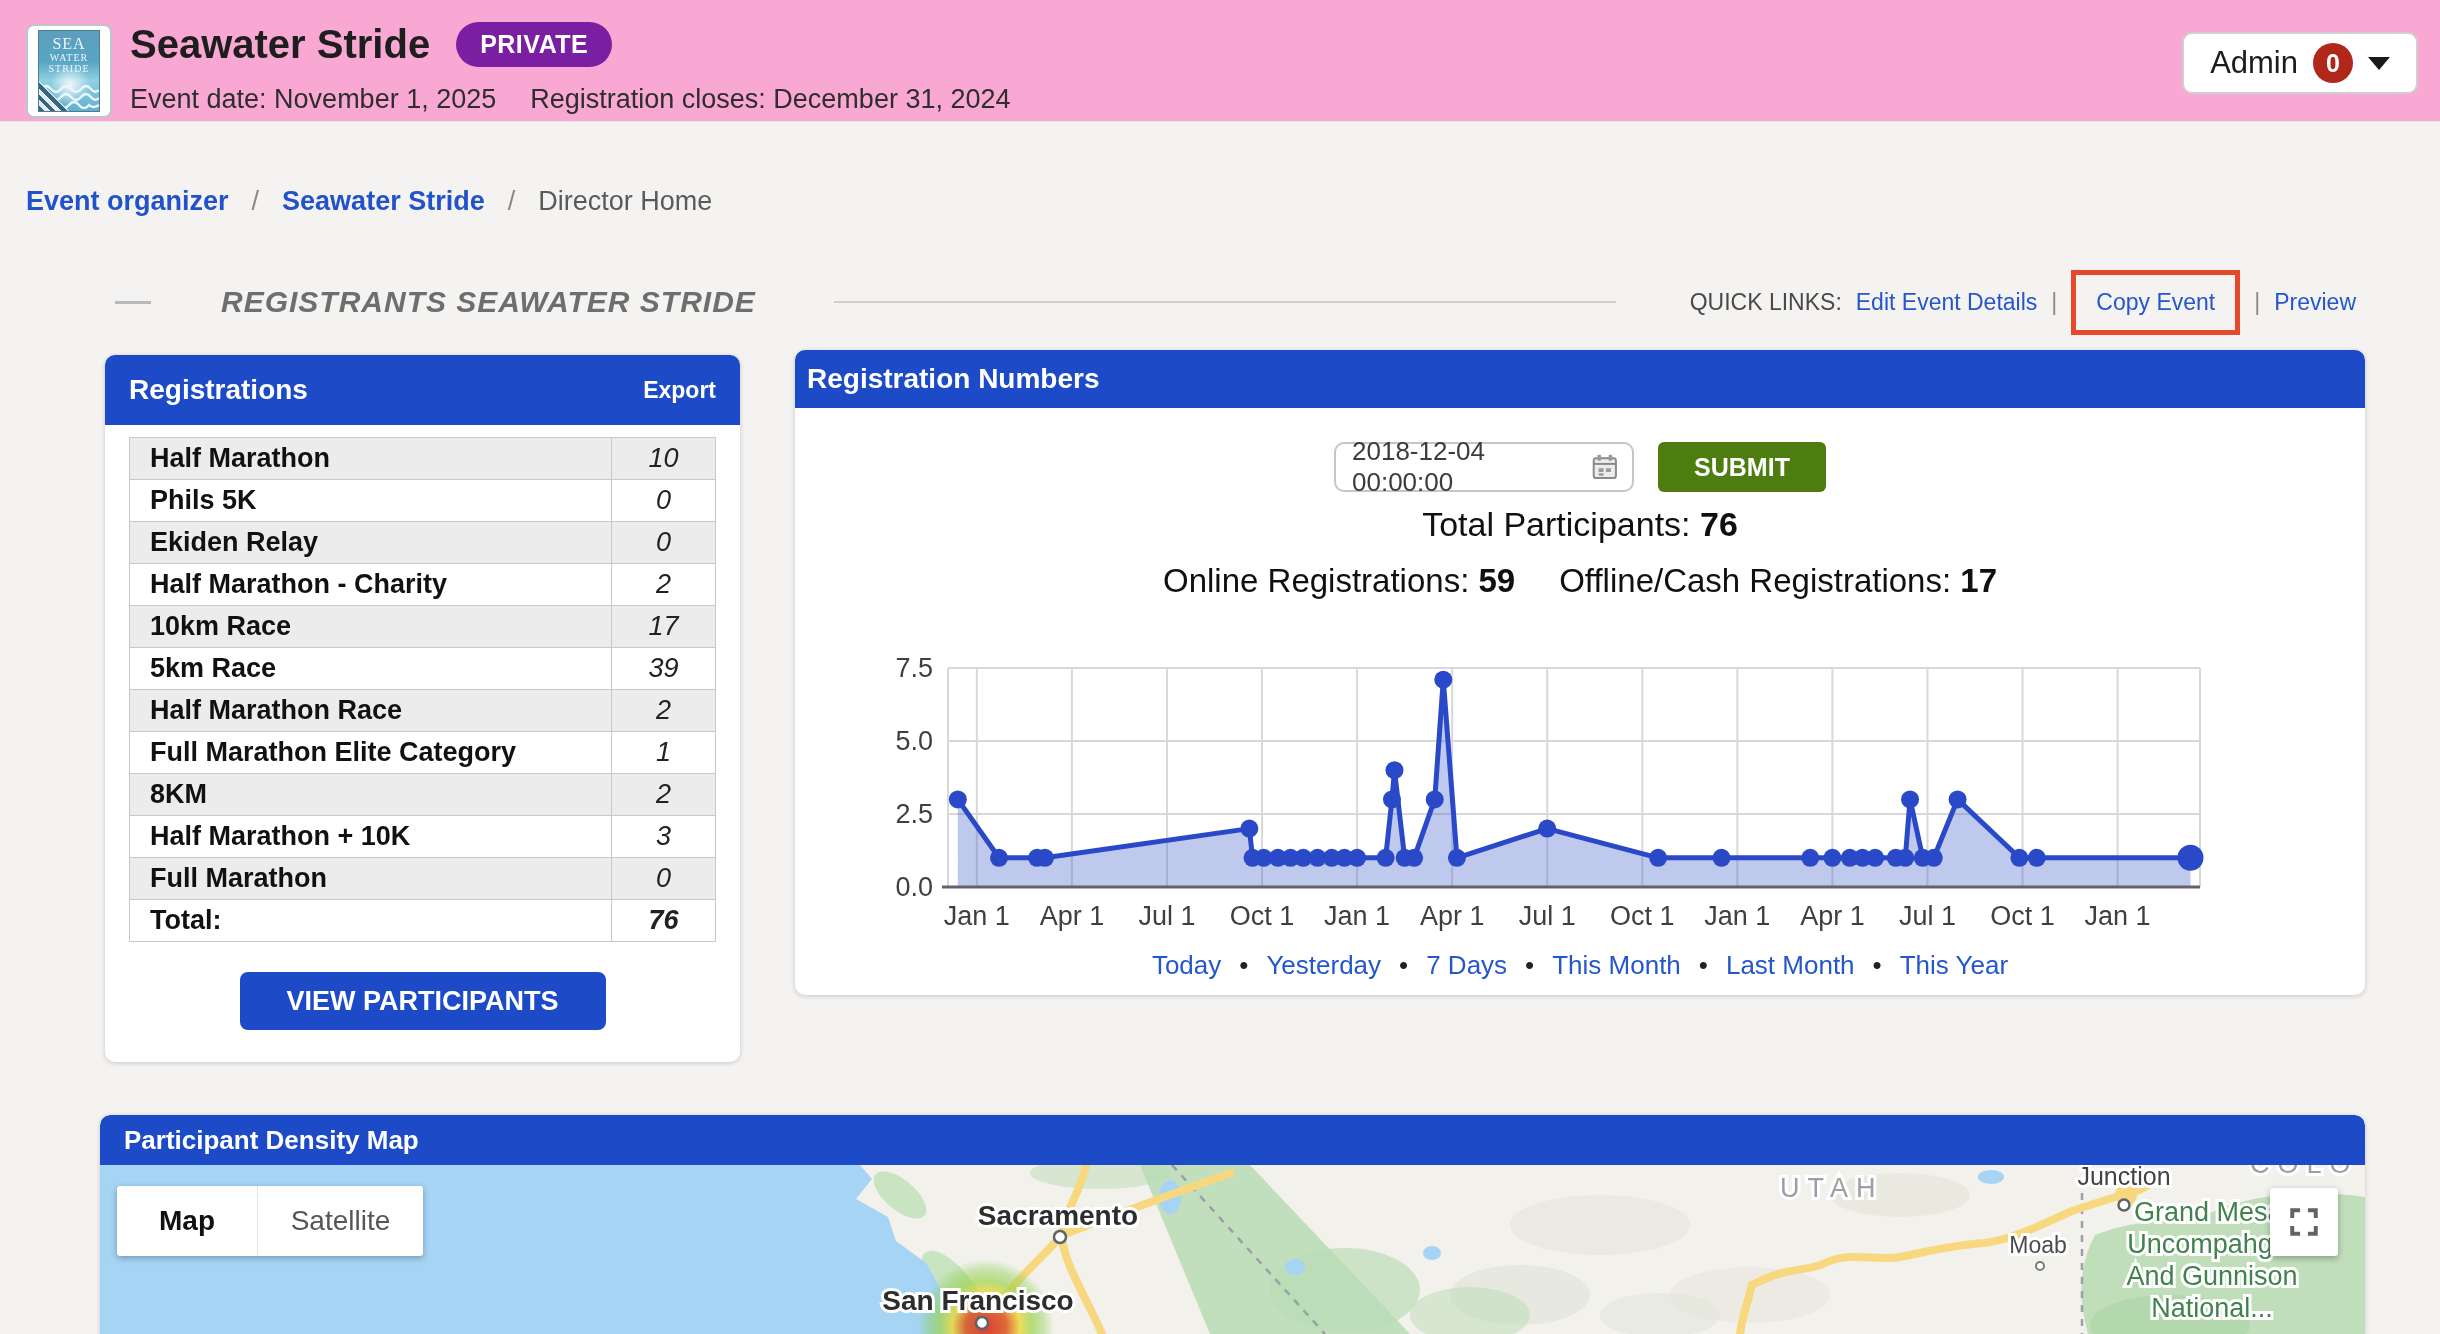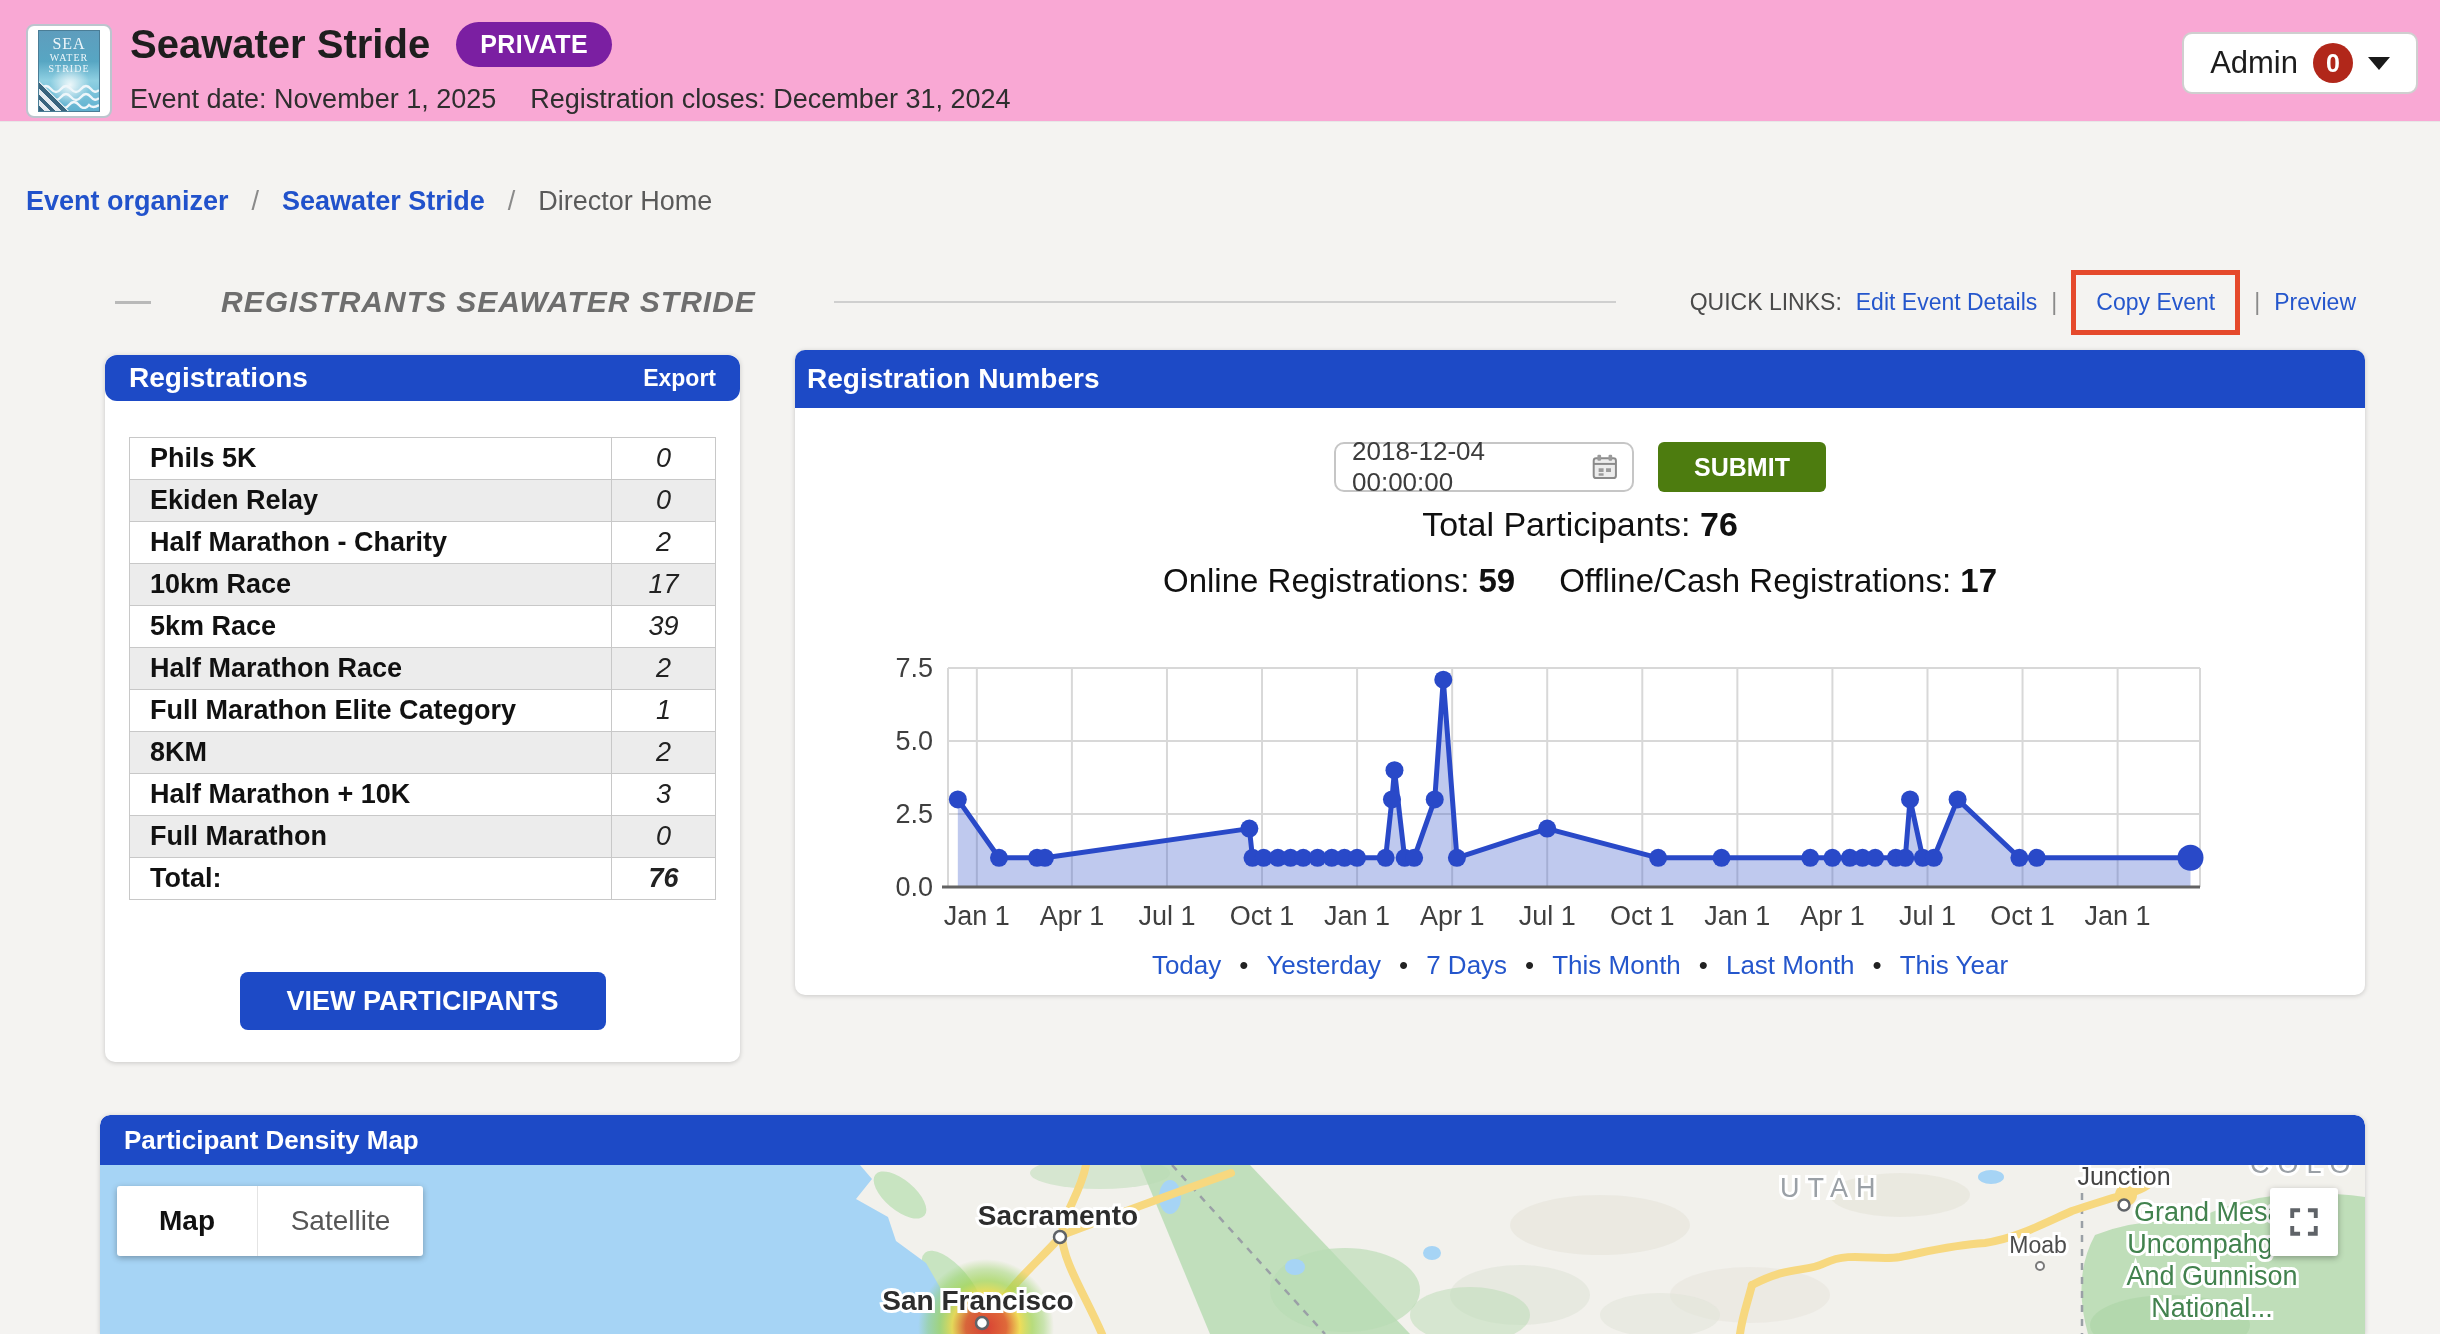--- a/index.html
+++ b/index.html
@@ -48,21 +48,21 @@
   .quick .pipe{color:#8a8a8a;}
   .redbox{border:5px solid #e5492c;padding:14px 20px;margin:-19px 0;display:inline-block;}
 
   
   .panel{position:absolute;background:#fff;border-radius:10px;box-shadow:0 1px 5px rgba(0,0,0,.18);}
   .panel-header{background:#1d4ac6;color:#fff;border-radius:10px 10px 0 0;display:flex;align-items:center;
     justify-content:space-between;padding:0 24px;font-weight:700;}
 
   
   .reg-panel{left:105px;top:355px;width:635px;height:707px;}
-  .reg-panel .panel-header{height:46px;font-size:28px;border-radius:12px;}
+  .reg-panel .panel-header{height:70px;font-size:28px;}
   .export{font-size:23px;font-weight:700;color:#fff;cursor:pointer;}
   table.reg{position:absolute;left:24px;top:82px;width:587px;border-collapse:collapse;font-size:27px;}
   table.reg td{border:1px solid #c8c8c8;height:42px;padding:0;}
   table.reg td.lbl{padding-left:20px;font-weight:700;color:#111;}
   table.reg td.val{width:104px;text-align:center;font-style:italic;color:#222;}
   table.reg tr.alt{background:#ececec;}
   table.reg tr.total td.lbl{font-weight:700;}
   table.reg tr.total td.val{font-weight:700;}
   .view-btn{position:absolute;left:50%;transform:translateX(-50%);top:617px;width:366px;height:58px;background:#1d4ac6;
     color:#fff;font-size:27px;font-weight:700;border:none;border-radius:8px;cursor:pointer;font-family:inherit;}
@@ -154,20 +154,24 @@
     </div>
 </div>
 
 <div class="panel reg-panel">
   <div class="panel-header">
     <span>Registrations</span>
     <span class="export">Export</span>
   </div>
   <table class="reg">
       <tbody>
+        <tr class="alt">
+          <td class="lbl">Half Marathon</td>
+          <td class="val">10</td>
+        </tr>
         <tr>
           <td class="lbl">Phils 5K</td>
           <td class="val">0</td>
         </tr>
         <tr class="alt">
           <td class="lbl">Ekiden Relay</td>
           <td class="val">0</td>
         </tr>
         <tr>
           <td class="lbl">Half Marathon - Charity</td>

